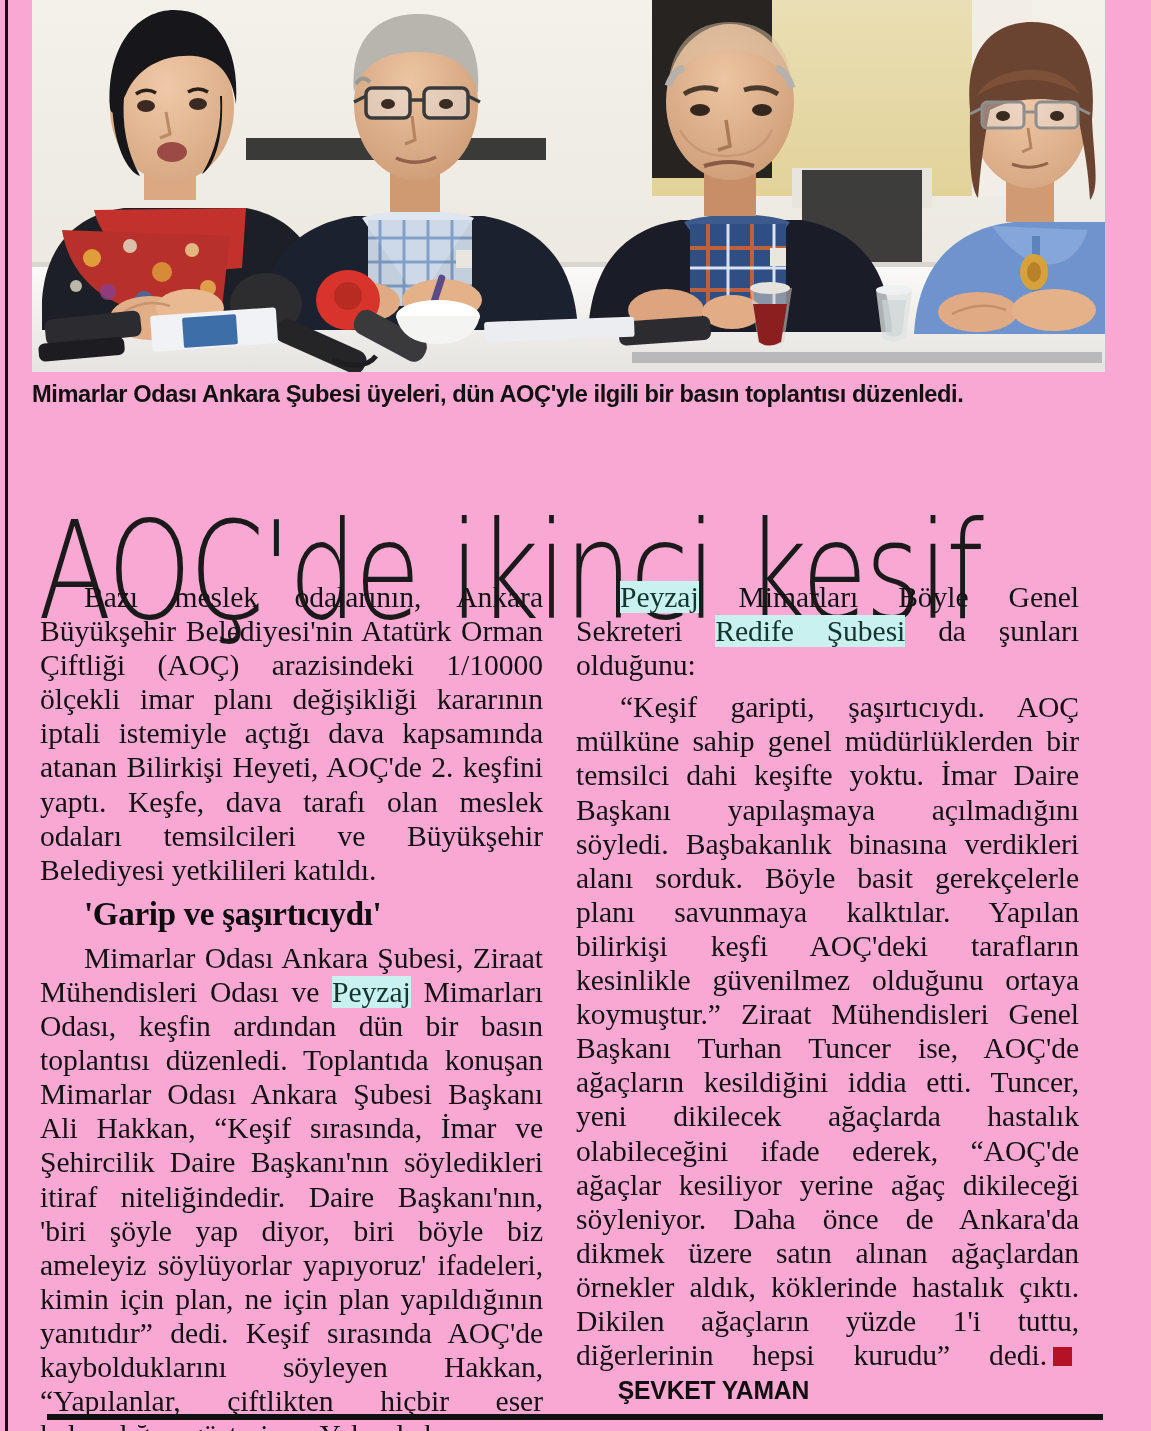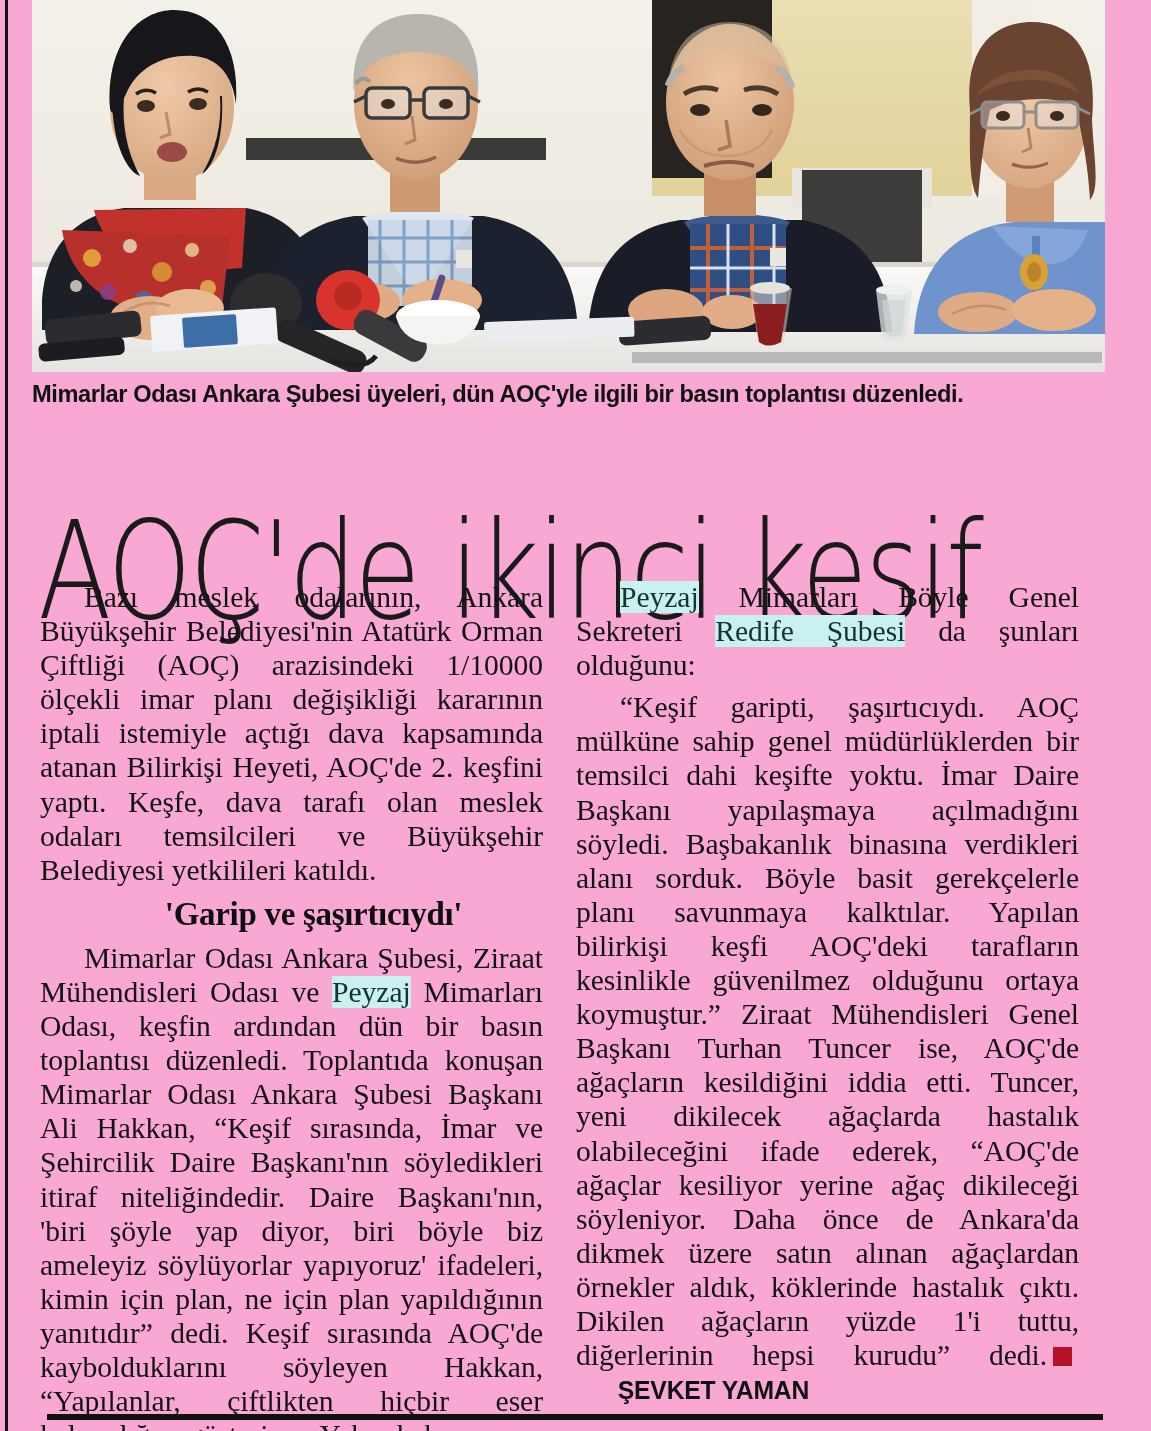--- a/index.html
+++ b/index.html
@@ -98,21 +98,21 @@
   .col p.noindent { text-indent: 0; }
 
   .subhead {
     font-family: "Liberation Serif", serif;
     font-weight: bold;
     font-size: 33px;
     line-height: 38px;
     letter-spacing: -0.3px;
     color: #0d0d0d;
     margin: 9px 0 4px 0;
-    text-align: center;
+    text-align: left;
     text-indent: 0;
   }
 
   .hl {
     background: #c8f1ef;
     color: #15332f;
     box-decoration-break: clone;
     -webkit-box-decoration-break: clone;
   }
 

